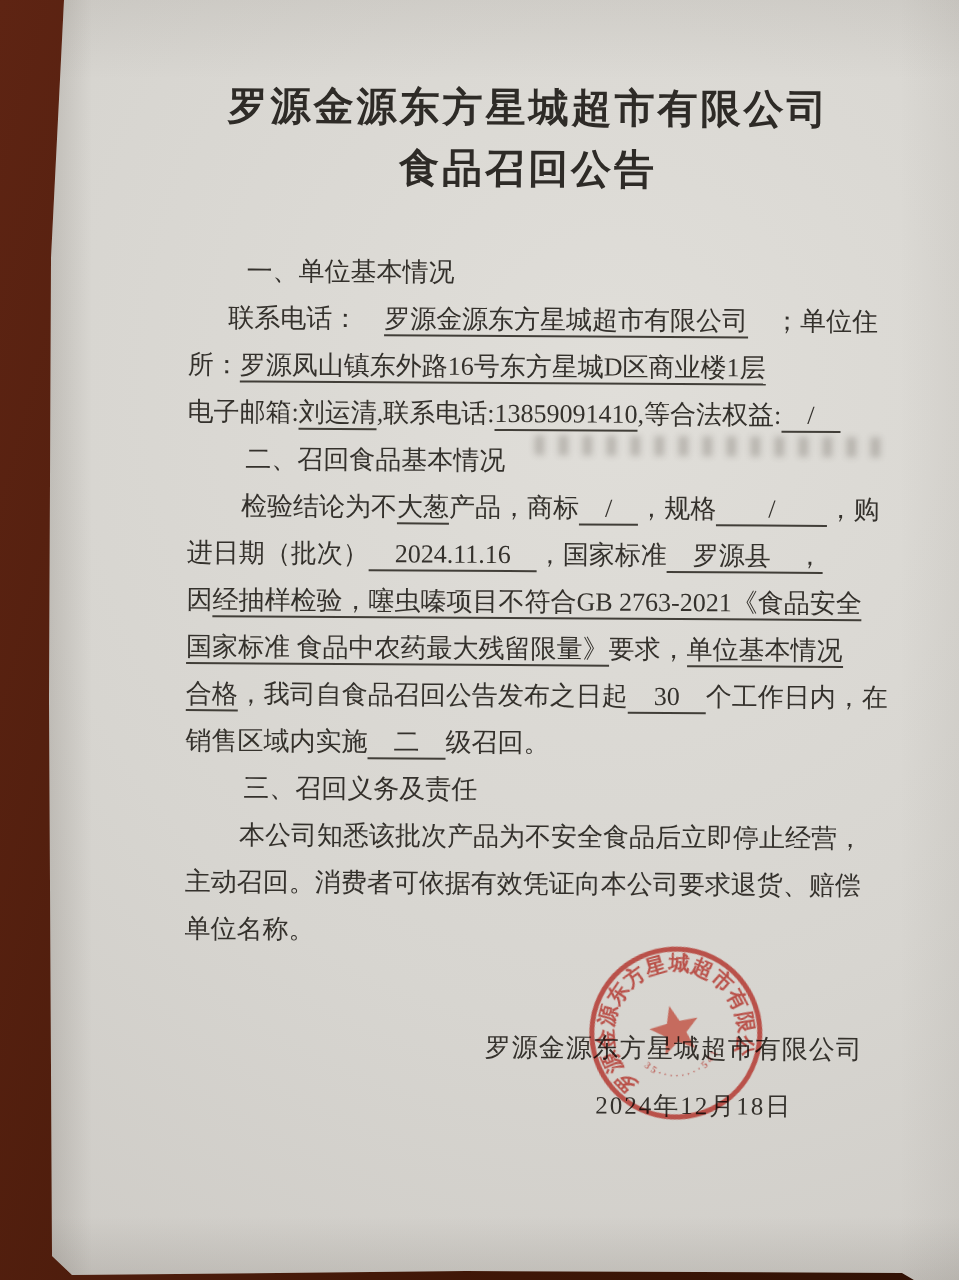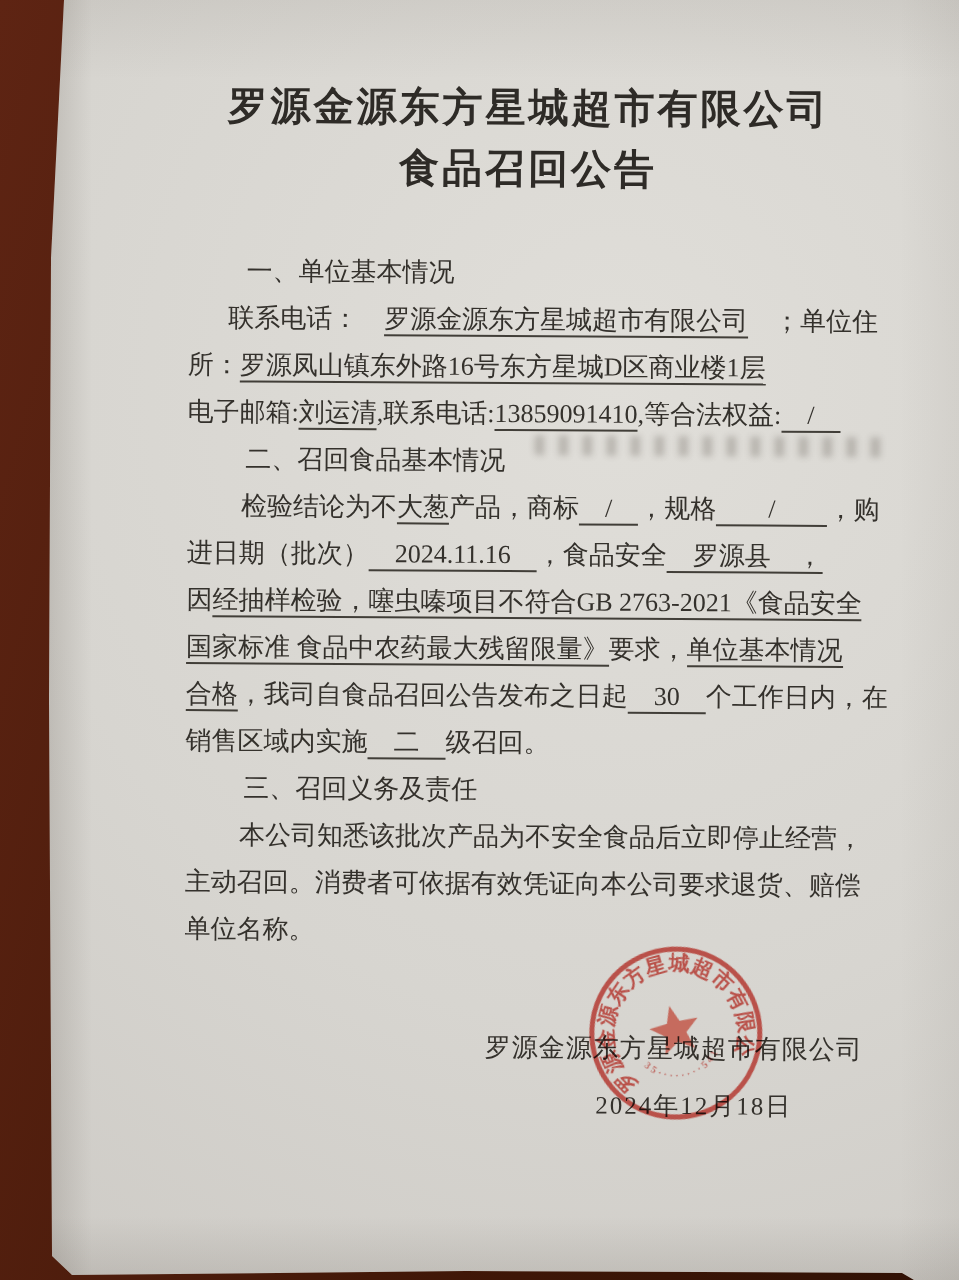--- a/index.html
+++ b/index.html
@@ -66,21 +66,21 @@
     <div class="title title-1">罗源金源东方星城超市有限公司</div>
     <div class="title title-2">食品召回公告</div>
 
     <div class="body-lines" id="body-lines">
         <div class="line heading"><span>一、单位基本情况</span></div>
         <div class="line hang"><span>联系电话：　</span><span class="u">罗源金源东方星城超市有限公司</span><span>　；单位住</span></div>
         <div class="line flush"><span>所：</span><span class="u">罗源凤山镇东外路16号东方星城D区商业楼1层</span></div>
         <div class="line flush"><span>电子邮箱:</span><span class="u">刘运清</span><span>,联系电话:</span><span class="u">13859091410</span><span>,等合法权益:</span><span class="u">　/　</span></div>
         <div class="line heading"><span>二、召回食品基本情况</span></div>
         <div class="line para"><span>检验结论为不</span><span class="u">大葱</span><span>产品，商标</span><span class="u">　/　</span><span>，规格</span><span class="u">　　/　　</span><span>，购</span></div>
-        <div class="line flush"><span>进日期（批次）</span><span class="u">　2024.11.16　</span><span>，食品安全</span><span class="u">　罗源县　，</span></div>
+        <div class="line flush"><span>进日期（批次）</span><span class="u">　2024.11.16　</span><span>，国家标准</span><span class="u">　罗源县　，</span></div>
         <div class="line flush"><span>因</span><span class="u">经抽样检验，噻虫嗪项目不符合GB 2763-2021《食品安全</span></div>
         <div class="line flush"><span class="u">国家标准 食品中农药最大残留限量》</span><span>要求，</span><span class="u">单位基本情况</span></div>
         <div class="line flush"><span class="u">合格</span><span>，我司自食品召回公告发布之日起</span><span class="u">　30　</span><span>个工作日内，在</span></div>
         <div class="line flush"><span>销售区域内实施</span><span class="u">　二　</span><span>级召回。</span></div>
         <div class="line heading"><span>三、召回义务及责任</span></div>
         <div class="line para"><span>本公司知悉该批次产品为不安全食品后立即停止经营，</span></div>
         <div class="line flush"><span>主动召回。消费者可依据有效凭证向本公司要求退货、赔偿</span></div>
         <div class="line flush"><span>单位名称。</span></div>
       </div>
 

